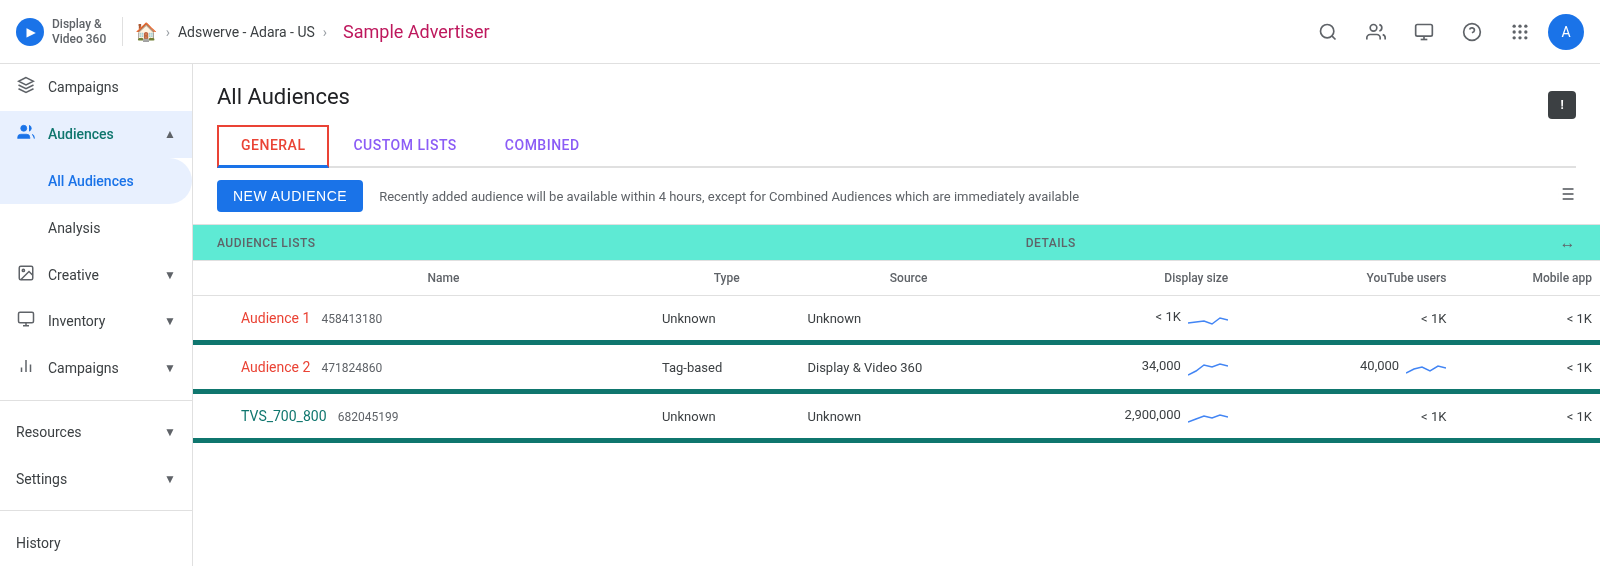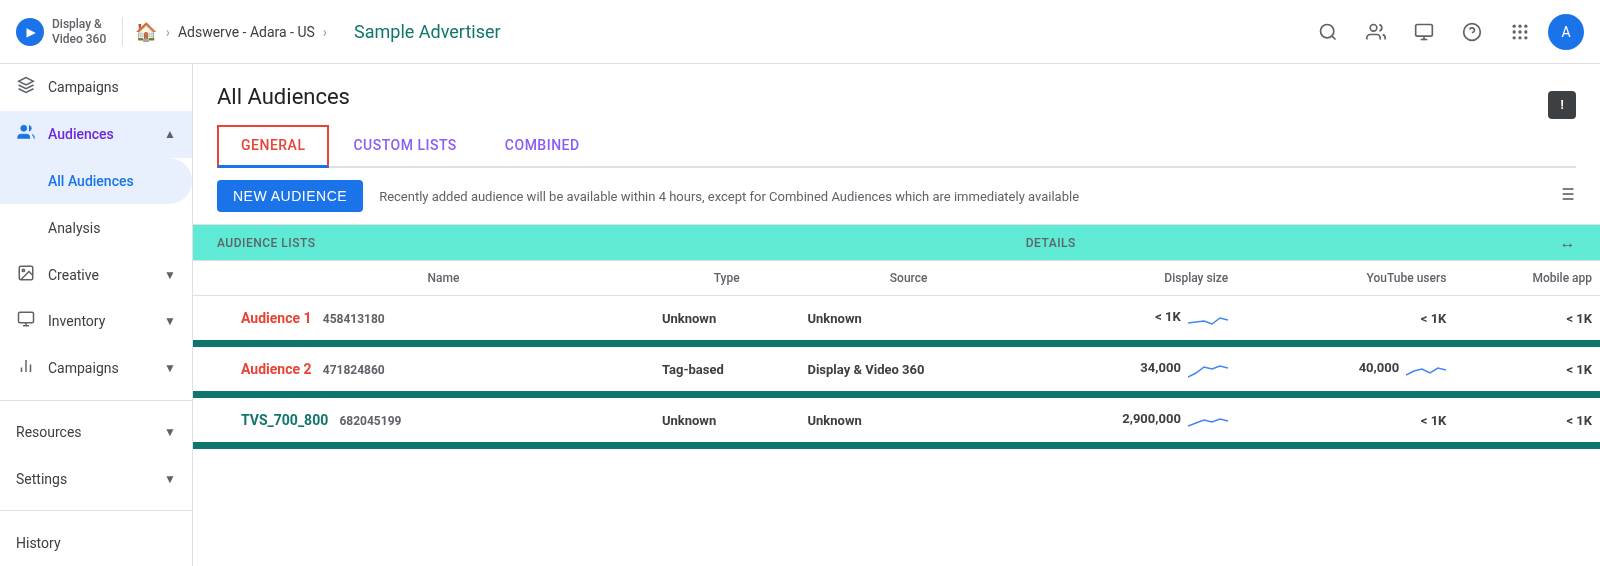--- a/index.html
+++ b/index.html
@@ -11,21 +11,21 @@
       border-bottom: 1px solid #e0e0e0; padding: 9px 16px; flex-shrink: 0;
     }
     .topnav-logo { display: flex; align-items: center; gap: 8px; color: #5f6368; font-size: 13px; font-weight: 500; padding-right: 16px; border-right: 1px solid #e0e0e0; margin-right: 12px; }
     .logo-play { width: 28px; height: 28px; background: #1a73e8; border-radius: 50%; display: flex; align-items: center; justify-content: center; }
     .logo-play::after { content: '▶'; color: #fff; font-size: 12px; margin-left: 2px; }
     .logo-text { line-height: 1.2; }
     .logo-text div:first-child { font-size: 12px; }
     .logo-text div:last-child { font-size: 12px; }
     .breadcrumb { display: flex; align-items: center; gap: 8px; color: #5f6368; font-size: 14px; }
     .breadcrumb-sep { color: #9aa0a6; }
-    .breadcrumb-current { color: #0f766e; font-size: 18px; font-weight: 400; margin-left: 19px; }
+    .breadcrumb-current { color: #be185d; font-size: 18px; font-weight: 400; margin-left: 8px; }
     .topnav-icons { margin-left: auto; display: flex; align-items: center; gap: 8px; }
     .nav-icon { width: 40px; height: 40px; border-radius: 50%; display: flex; align-items: center; justify-content: center; cursor: pointer; color: #5f6368; font-size: 18px; }
     .avatar { width: 36px; height: 36px; border-radius: 50%; background: #1a73e8; display: flex; align-items: center; justify-content: center; color: #fff; font-size: 14px; cursor: pointer; }
 
     
     .app-body { display: flex; flex: 1; overflow: hidden; }
 
     
     .sidebar {
       width: 193px; background: #fff; border-right: 1px solid #e0e0e0;
@@ -68,21 +68,21 @@
     .toolbar-filter { margin-left: auto; font-size: 18px; color: #5f6368; cursor: pointer; }
 
     
     .table-container { flex: 1; overflow-y: auto; }
     table { width: 100%; border-collapse: collapse; }
     .table-section-header { background: #5eead4; }
     .table-section-header td { padding: 8px 24px; font-size: 12px; font-weight: 500; color: #5f6368; text-transform: uppercase; letter-spacing: 0.5px; border-bottom: 1px solid #e0e0e0; }
     .col-header { padding: 10px 8px; font-size: 12px; color: #5f6368; font-weight: 500; border-bottom: 1px solid #e0e0e0; }
     .col-header:first-child { padding-left: 24px; }
     .col-header-right { text-align: right; }
-    tr.data-row { border-bottom: 7px solid #0f766e; font-weight: bold; }
+    tr.data-row { border-bottom: 5px solid #0f766e; }
     td.cell { padding: 12px 8px; font-size: 13px; color: #3c4043; vertical-align: middle; }
     td.cell:first-child { padding-left: 48px; }
     td.cell-right { text-align: right; }
     .audience-link { color: #ea4335; text-decoration: none; font-size: 14px; }
     .audience-link-blue { color: #0f766e; text-decoration: none; font-size: 14px; }
     .audience-id { color: #5f6368; font-size: 12px; margin-left: 8px; }
 
     
     .sparkline { display: inline-block; vertical-align: middle; }
 
@@ -172,21 +172,21 @@
     </div>
     <div class="sidebar-item active">
       <span class="sidebar-icon">
         <svg width="18" height="18" viewBox="0 0 24 24" fill="#1a73e8" stroke="#1a73e8" stroke-width="1">
             <path d="M17 21v-2a4 4 0 0 0-4-4H5a4 4 0 0 0-4 4v2"></path>
             <circle cx="9" cy="7" r="4"></circle>
             <path d="M23 21v-2a4 4 0 0 0-3-3.87"></path>
             <path d="M16 3.13a4 4 0 0 1 0 7.75"></path>
           </svg>
       </span>
-      <span style="color:#6d28d9;font-weight:500;">Audiences</span>
+      <span style="color:#0f766e;font-weight:500;">Audiences</span>
       <span class="sidebar-chevron">▲</span>
     </div>
     <div class="sidebar-item sub active">
       <span>All Audiences</span>
     </div>
     <div class="sidebar-item sub">
       <span>Analysis</span>
     </div>
     <div class="sidebar-item">
       <span class="sidebar-icon">

